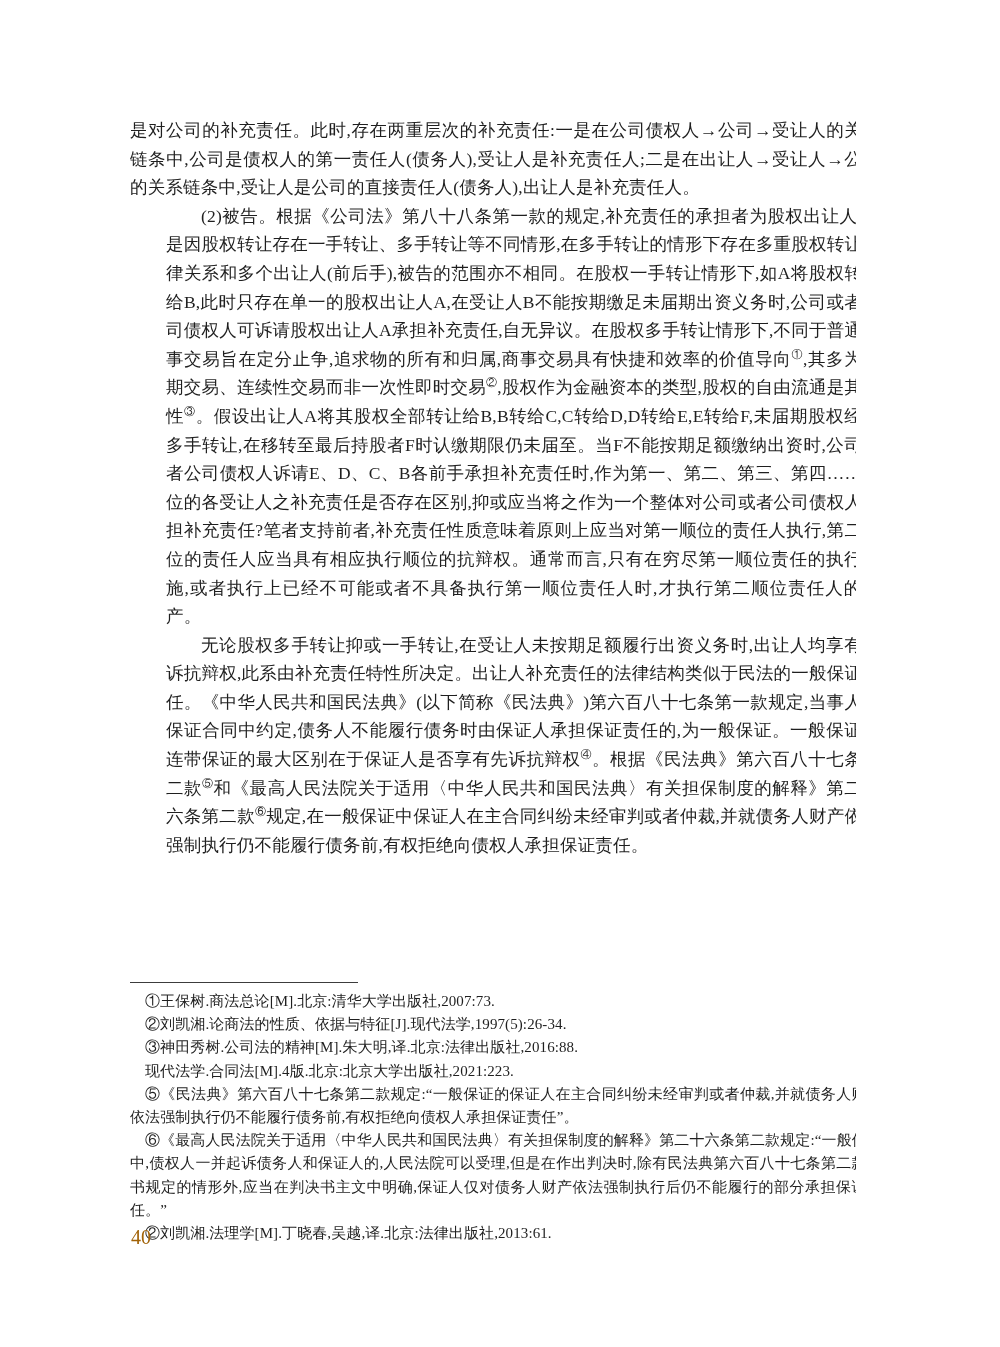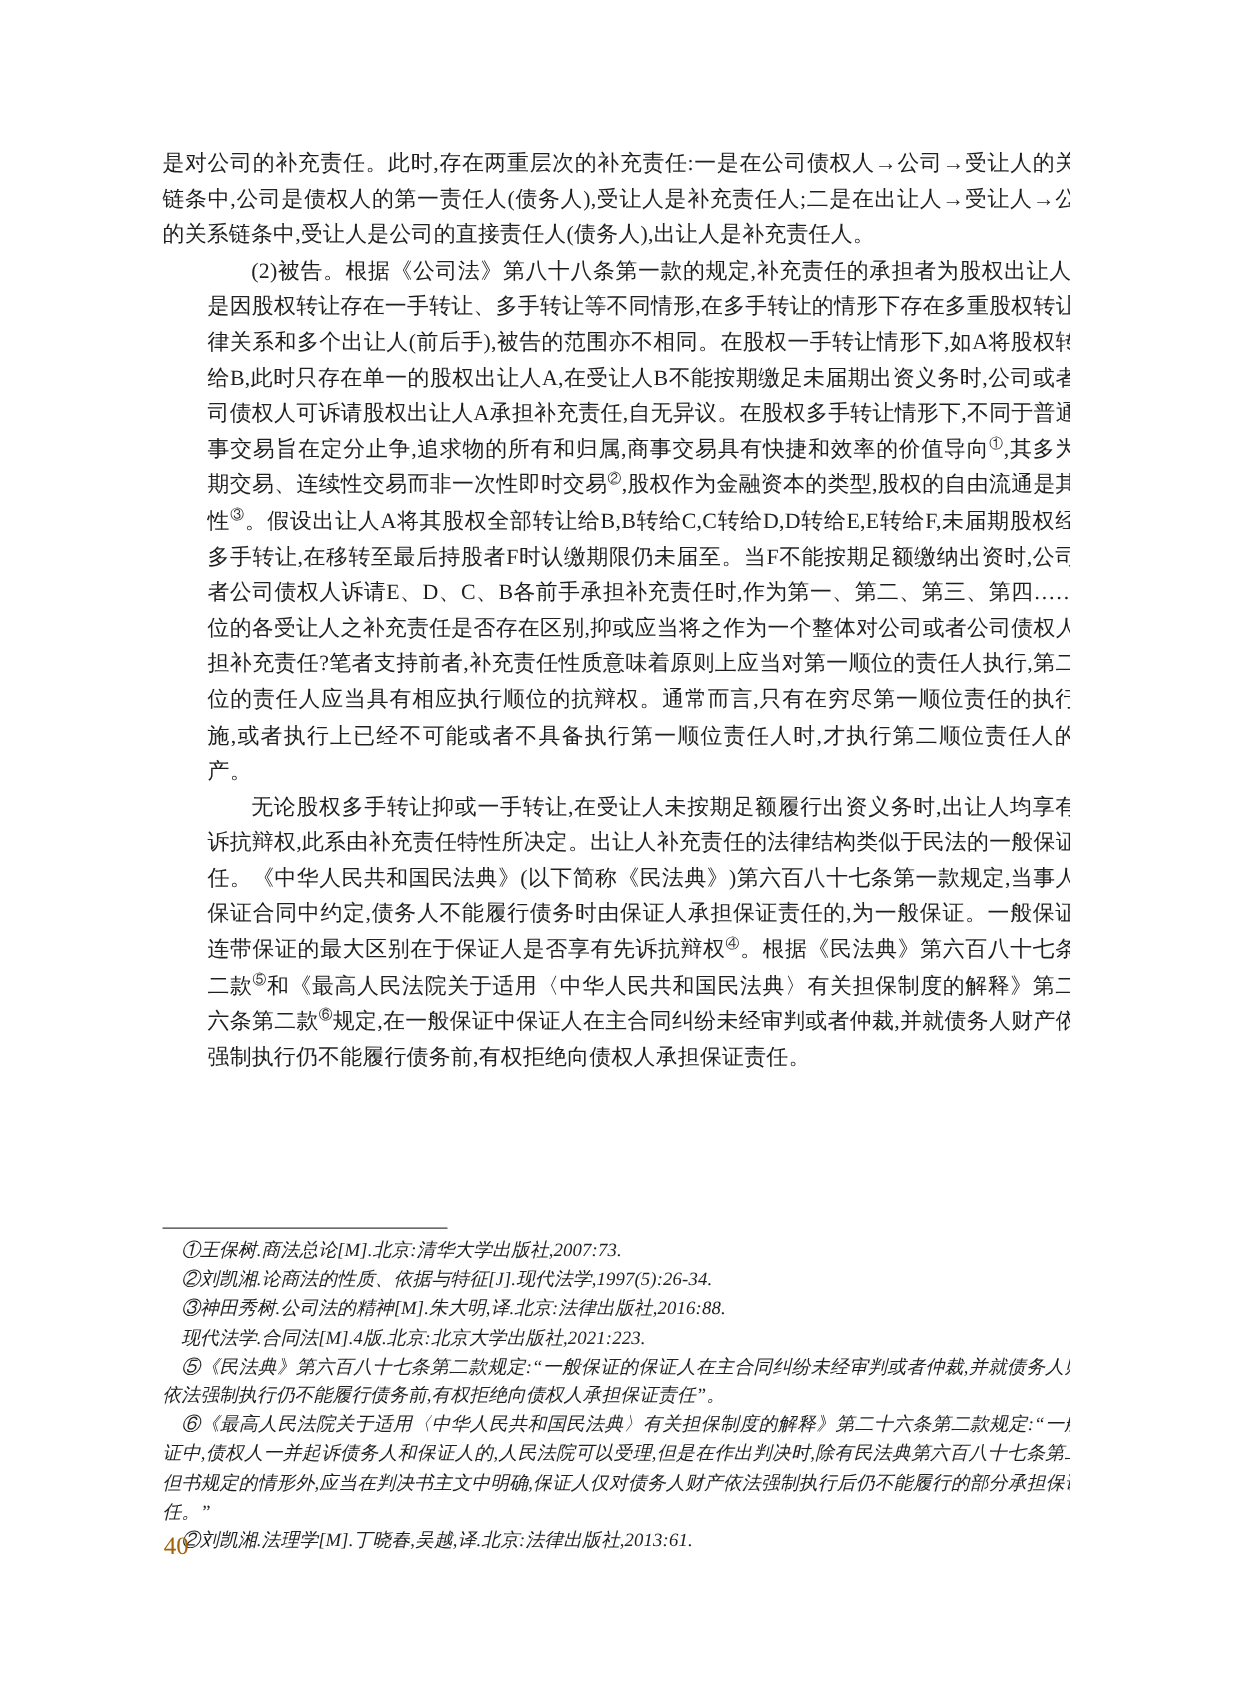--- a/index.html
+++ b/index.html
@@ -54,21 +54,20 @@
     width: 752px;
   }
   .footnote {
     margin: 0;
     font-size: 15px;
     line-height: 23.2px;
     text-align: justify;
     text-indent: 1em;
     letter-spacing: 0.1px;
     word-break: break-all;
-    font-style: italic;
   }
   .page-number {
     position: absolute;
     left: 131px;
     top: 1226px;
     font-size: 20px;
     color: #a16207;
     text-align: center;
   }
 </style>

